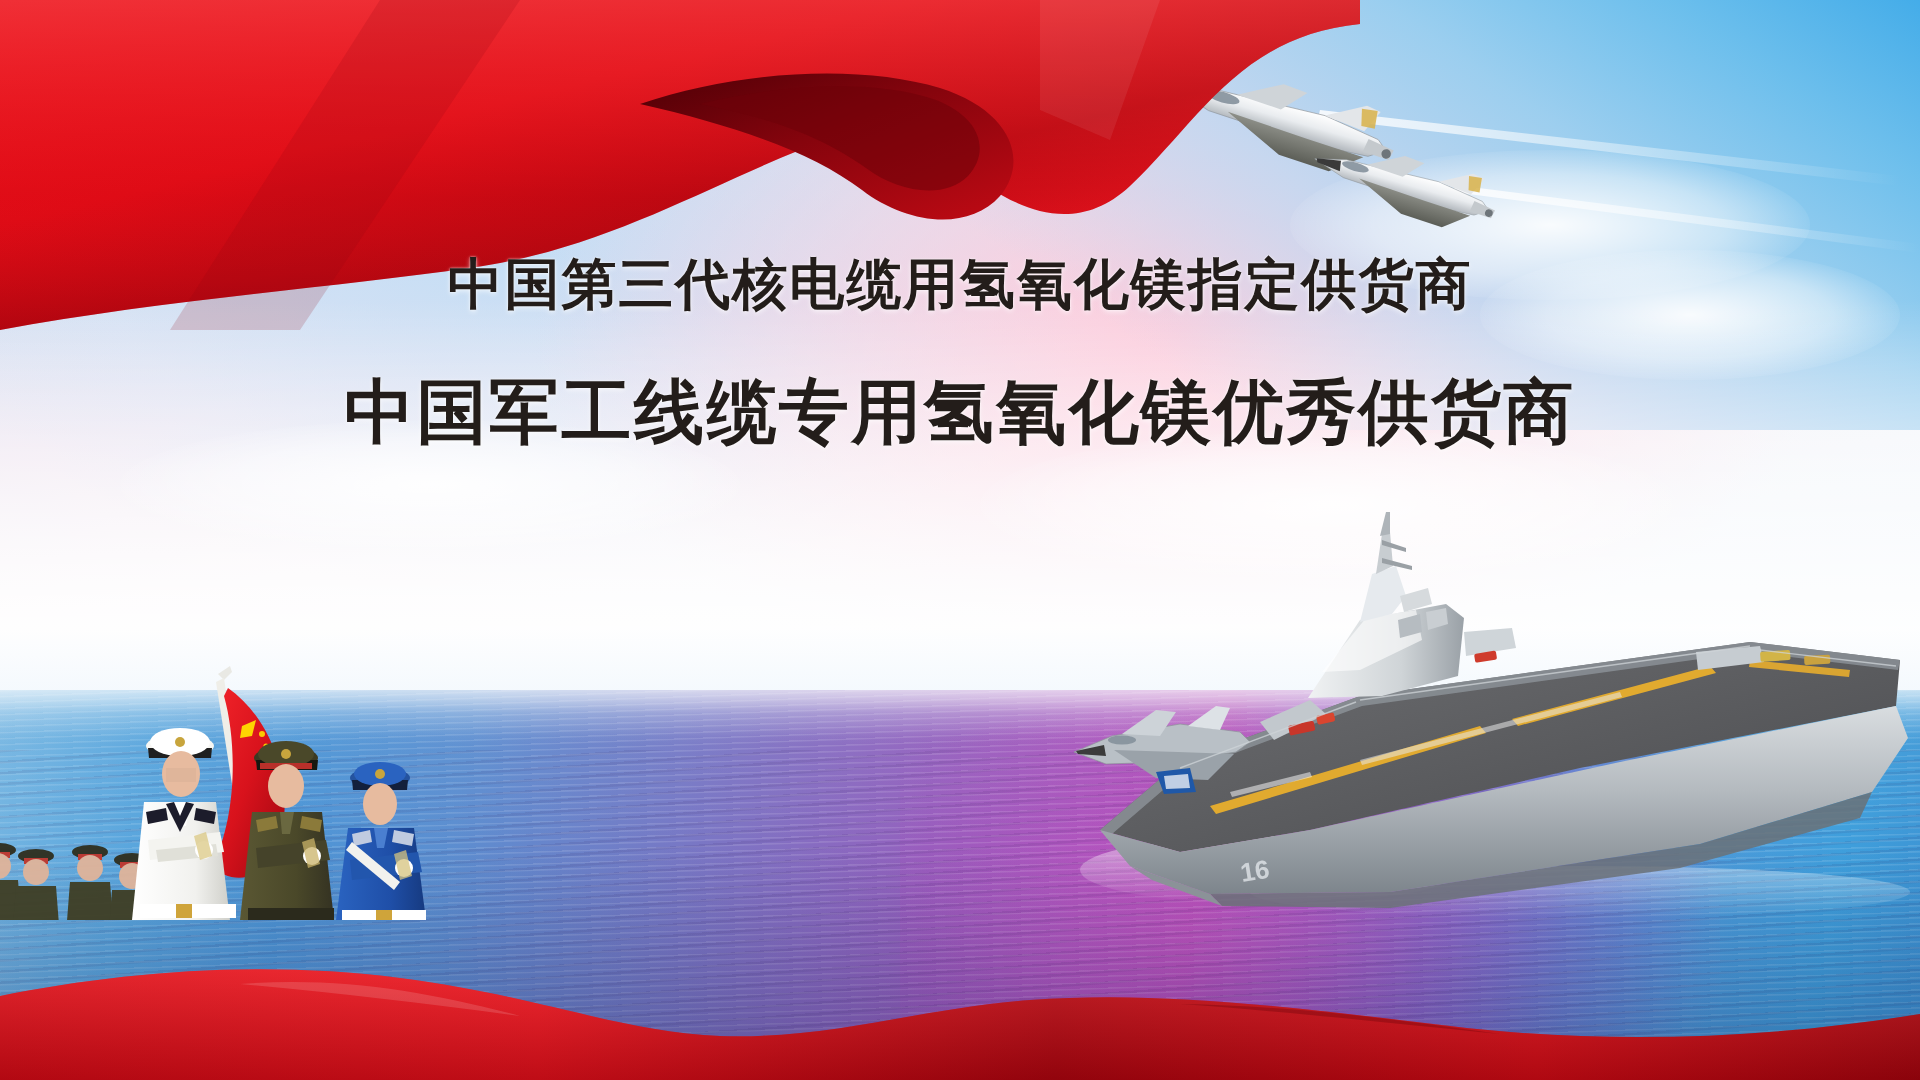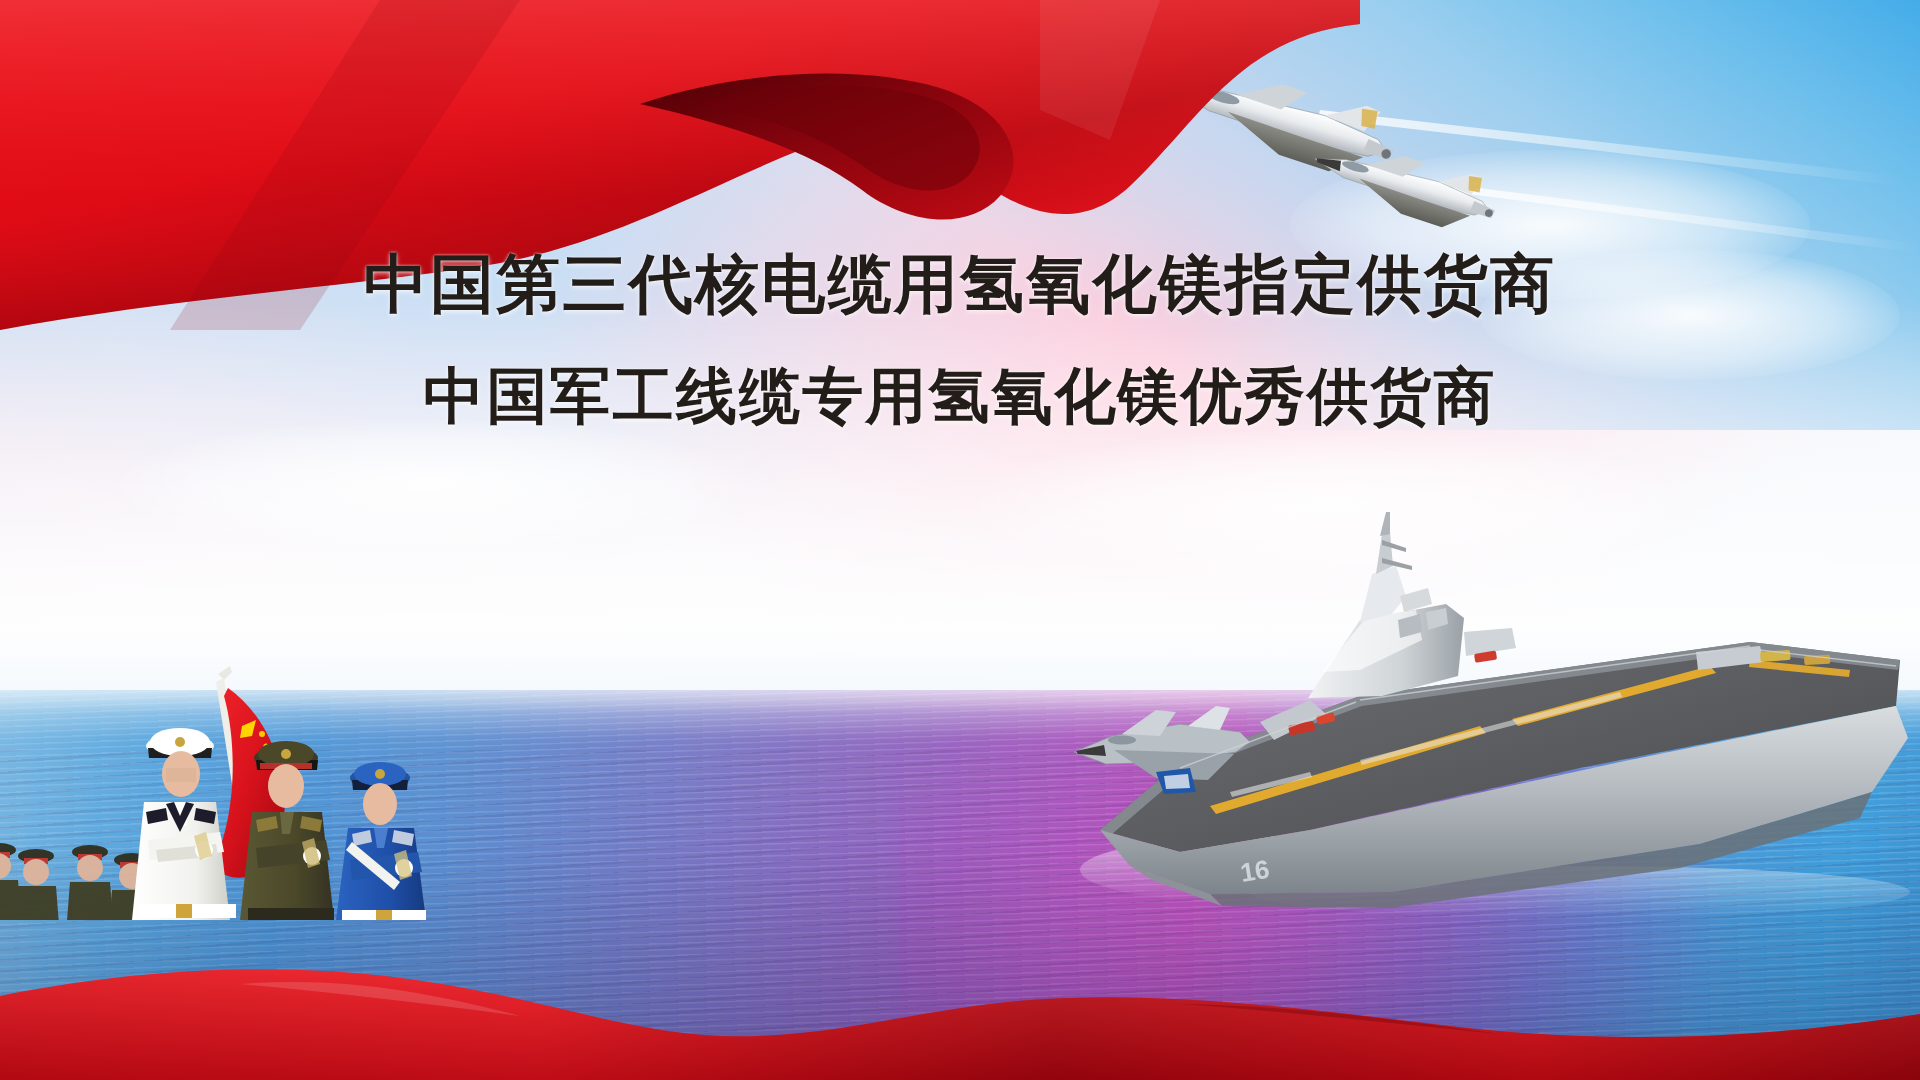--- a/index.html
+++ b/index.html
@@ -113,22 +113,22 @@
   }
   .headline .line{
     display:block;
     font-family:"DejaVu Sans","Liberation Sans",sans-serif;
     font-weight:700;
     color:#231d1a;
     letter-spacing:.035em;
     text-shadow:0 2px 5px rgba(255,255,255,.62), 0 0 2px rgba(255,255,255,.85);
     white-space:nowrap;
   }
-  .headline .line1{font-size:64px;line-height:104px;}
-  .headline .line2{font-size:61px;line-height:104px;margin-top:8px;}
+  .headline .line1{font-size:55px;line-height:104px;}
+  .headline .line2{font-size:70px;line-height:104px;margin-top:24px;}
 </style>
 </head>
 <body>
 
 <div id="banner">
 
   <div class="sky"></div>
   <div class="sky-topright"></div>
   <div class="cloud c1"></div>
   <div class="cloud c2"></div>

